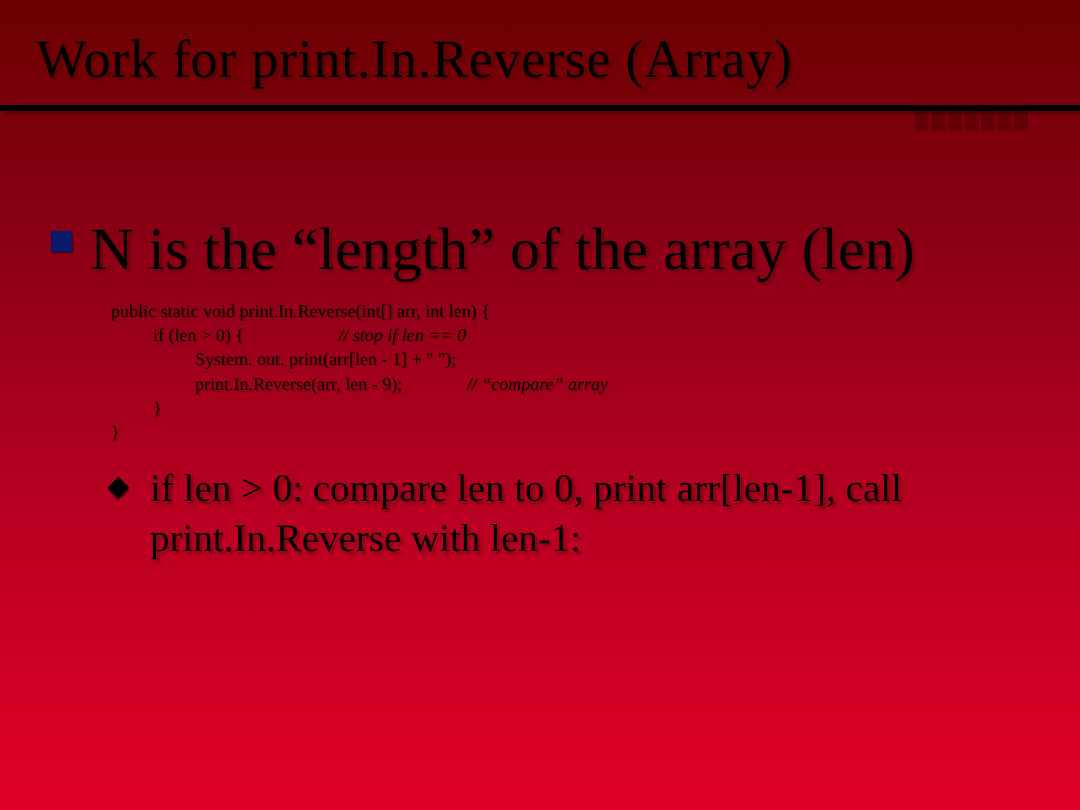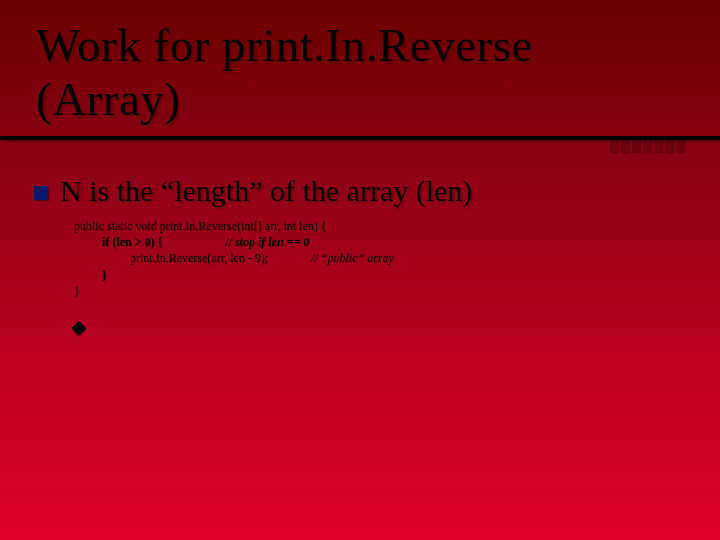--- a/index.html
+++ b/index.html
@@ -13,23 +13,23 @@
   .slide {
     width: 720px;
     height: 540px;
     background: linear-gradient(to bottom, #6b0000 0%, #8b0015 30%, #bb0022 65%, #e00028 100%);
     color: #000;
     box-sizing: border-box;
     position: relative;
   }
   .title {
     color: #000;
-    font-size: 47px;
+    font-size: 36px;
     font-weight: normal;
-    padding: 18px 36px 6px 36px;
+    padding: 18px 36px 6px 24px;
     text-shadow: 2px 2px 2px rgba(80,0,0,0.6);
     letter-spacing: 0.5px;
   }
   .underline {
     height: 4px;
     background: #000;
     margin: 4px 0 0 0;
     box-shadow: 2px 2px 2px rgba(60,0,0,0.5);
   }
   .ticks {
@@ -43,43 +43,44 @@
     width: 8px;
     height: 14px;
     background: rgba(0,0,0,0.2);
     box-shadow: 1px 1px 1px rgba(0,0,0,0.3);
   }
   .body {
     padding: 22px 36px 0 60px;
   }
   .l1 {
     position: relative;
-    font-size: 30px;
+    font-size: 40px;
     color: #000;
     margin-bottom: 10px;
     text-shadow: 2px 2px 2px rgba(80,0,0,0.5);
+    margin-top: 34px;
   }
   .sq {
     position: absolute;
     left: -26px;
     top: 12px;
     width: 14px;
     height: 14px;
     background: #0a1a6a;
     box-shadow: 1px 1px 1px rgba(0,0,0,0.4);
   }
   .code {
     font-size: 12px;
     line-height: 1.35;
     color: #000;
     padding-left: 14px;
     margin-bottom: 14px;
     text-shadow: 1px 1px 1px rgba(80,0,0,0.4);
   }
-  .code .i1 { padding-left: 28px; font-weight: bold; }
+  .code .i1 { padding-left: 28px; }
   .code .i2 { padding-left: 56px; }
   .code .cm { font-style: italic; }
   .code .cm2 { font-style: italic; margin-left: 60px; }
   .code .cmr { font-style: italic; margin-left: 40px; }
   .l2 {
     position: relative;
     font-size: 26px;
     color: #000;
     padding-left: 26px;
     margin: 2px 0 2px 14px;
@@ -128,30 +129,32 @@
       <span class="sq"></span>
       <span>N is the “length” of the array (len)</span>
     </div>
 
     <div class="code">
       <div>public static void print.In.Reverse(int[] arr, int len) {</div>
       <div class="i1">
         <span>if (len &gt; 0) {</span>
         <span class="cm2">// stop if len == 0</span>
       </div>
+      <div class="i2">System. out. print(arr[len - 1] + " ");</div>
       <div class="i2">
         <span>print.In.Reverse(arr, len - 9);</span>
-        <span class="cm cmr">// “public” array</span>
+        <span class="cm cmr">// “compare” array</span>
       </div>
       <div class="i1">}</div>
       <div>}</div>
     </div>
 
     <div class="l2">
       <span class="diamond"></span>
     </div>
     <div class="l2">
       <span class="diamond"></span>
+      <span>if len &gt; 0: compare len to 0, print arr[len-1], call print.In.Reverse with len-1:</span>
     </div>
 
 
   </div>
 </div>
 
 </body></html>

